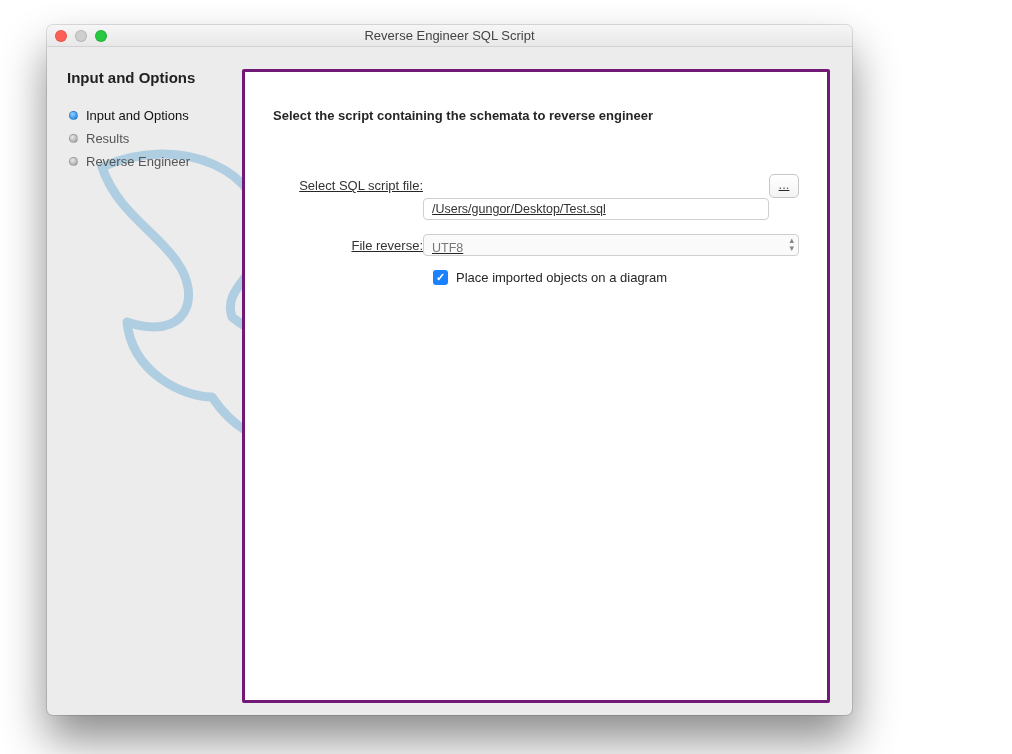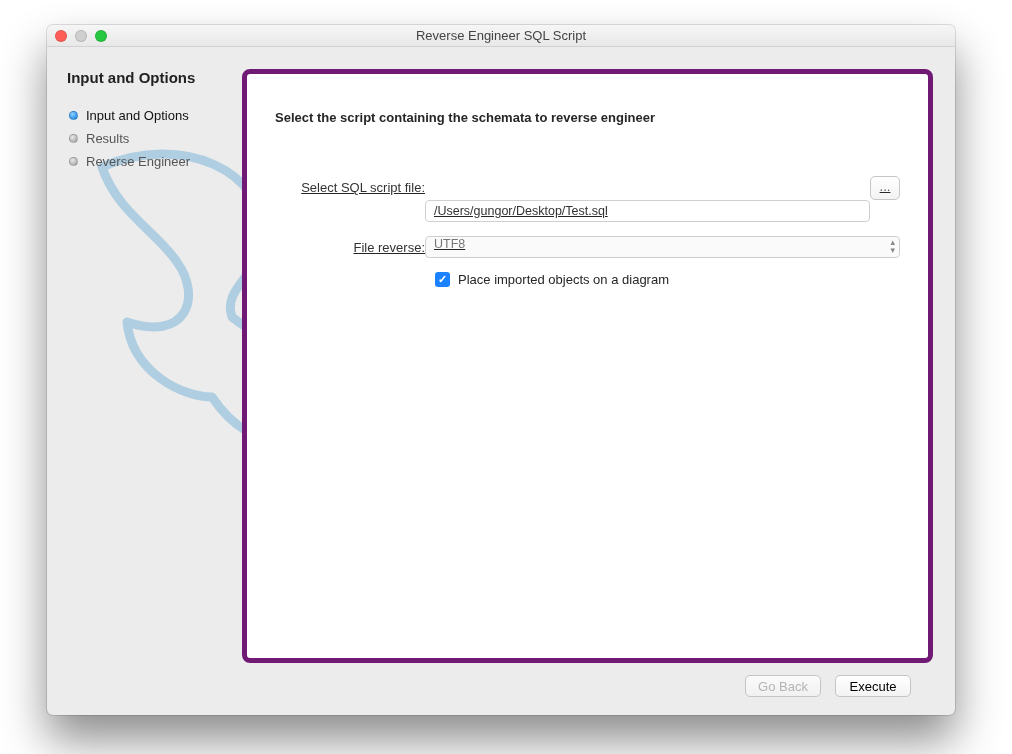--- a/index.html
+++ b/index.html
@@ -9,21 +9,21 @@
       color: #262626;
       background: #fff;
       width: 1012px;
       height: 754px;
       overflow: hidden;
     }
     .window {
       position: absolute;
       left: 47px;
       top: 25px;
-      width: 908px;
+      width: 805px;
       height: 690px;
       background: #ececec;
       border-radius: 6px;
       box-shadow: 0 25px 45px rgba(0,0,0,0.45), 0 0 0 1px rgba(0,0,0,0.12);
       overflow: hidden;
       display: flex;
       flex-direction: column;
     }
     .titlebar {
       height: 22px;
@@ -103,22 +103,22 @@
     .main {
       flex: 1;
       padding: 22px 22px 0 0;
       display: flex;
       flex-direction: column;
       position: relative;
     }
     .panel {
       flex: 1;
       background: #fff;
-      border: 5px solid #701a75;
-      border-radius: 8px;
+      border: 3px solid #701a75;
+      border-radius: 2px;
       padding: 36px 28px 20px 28px;
       margin-bottom: 12px;
       position: relative;
     }
     .section-title {
       font-weight: 700;
       font-size: 13px;
       margin-bottom: 28px;
     }
     .form-row {
@@ -166,21 +166,21 @@
       width: 100%;
       height: 22px;
       border: 1px solid #cfcfcf;
       border-radius: 4px;
       padding: 0 8px;
       font-size: 12.5px;
       background: #fafafa;
       color: #777;
       appearance: none;
       display: flex;
-      align-items: flex-start;
+      align-items: flex-end;
     }
     .select-arrows {
       position: absolute;
       right: 5px;
       top: 2px;
       font-size: 9px;
       color: #888;
       line-height: 8px;
       pointer-events: none;
     }
@@ -279,19 +279,15 @@
         </div>
 
         <div class="checkbox-row">
           <div class="checkbox">
             <span>✓</span>
           </div>
           <span>Place imported objects on a diagram</span>
         </div>
       </div>
 
-      <div class="footer">
-        <button class="btn" disabled="">Go Back</button>
-        <button class="btn">Execute</button>
-      </div>
     </div>
   </div>
 </div>
 
 </body></html>

